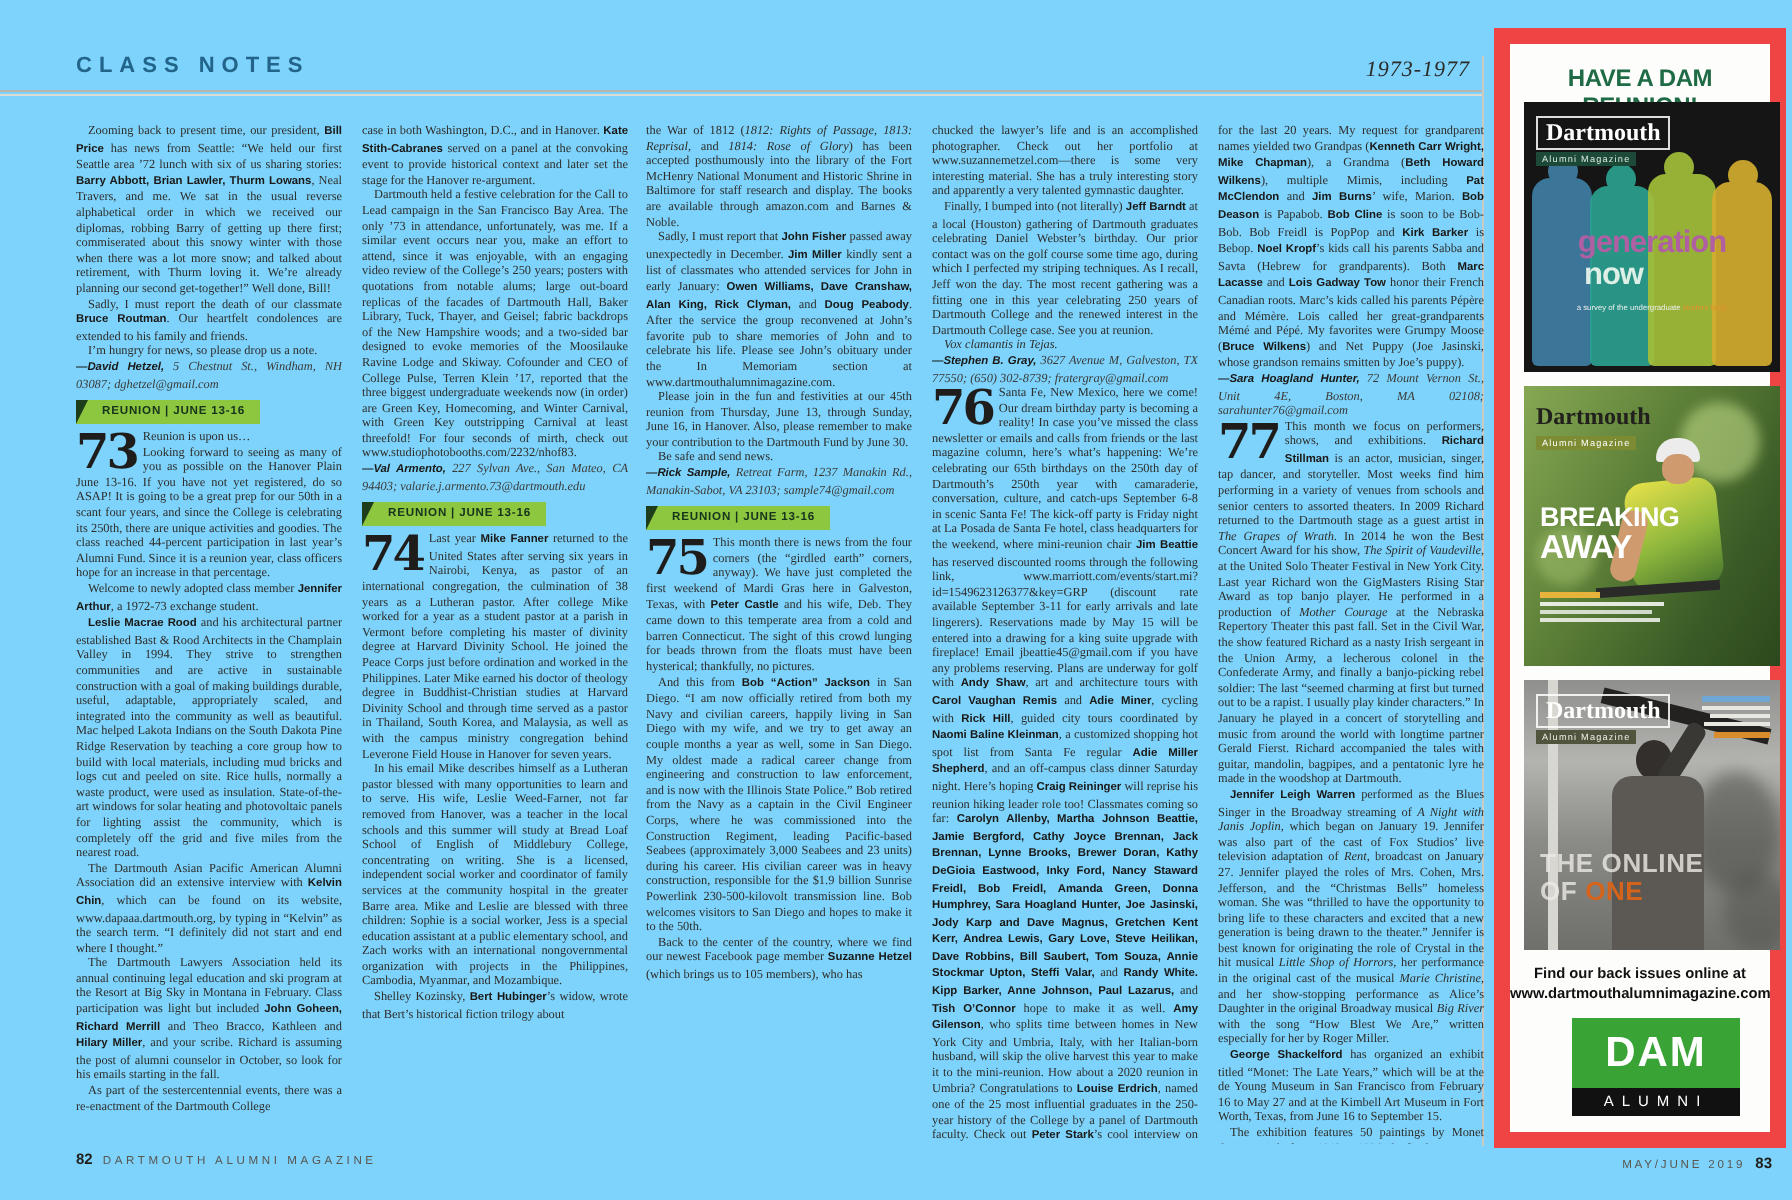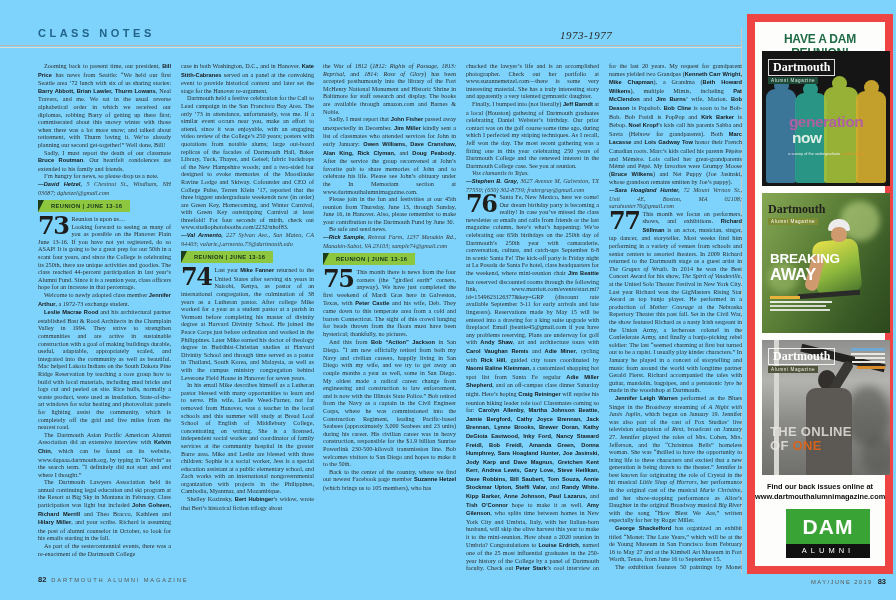--- a/index.html
+++ b/index.html
@@ -4,21 +4,21 @@
 <style>
   html,body{margin:0;padding:0;background:#e9e7e3;}
   .page{position:relative;width:896px;height:600px;background:#7dd3fc;overflow:hidden;
         font-family:"Liberation Serif",serif;color:#2b2a27;}
 
   
   .kicker{position:absolute;left:38px;top:27px;font-family:"Liberation Sans",sans-serif;
           font-weight:700;font-size:11px;letter-spacing:3.5px;color:#23648a;}
   .head-rule{position:absolute;left:0;top:45px;width:741px;height:1px;background:#b9b6b0;}
   .head-rule2{position:absolute;left:0;top:47px;width:741px;height:1px;background:#dedbd5;}
-  .years{position:absolute;left:560px;top:29px;width:175px;
+  .years{position:absolute;left:560px;top:29px;width:175px;text-align:right;
          font-style:italic;font-size:11px;letter-spacing:.5px;color:#2b2a27;}
   .fold{position:absolute;left:741px;top:28px;width:1px;height:545px;background:#ccc9c3;}
 
   
   .cols{position:absolute;top:62px;left:0;}
   .col{position:absolute;top:0;width:133px;height:510px;overflow:hidden;
        font-size:6.2px;line-height:7.6px;text-align:justify;color:#2e2d2a;}
   .col:nth-child(1){left:38px}.col:nth-child(2){left:181px}.col:nth-child(3){left:323px}
   .col:nth-child(4){left:466px}.col:nth-child(5){left:609px}
   .col p{margin:0;text-indent:6px;}

